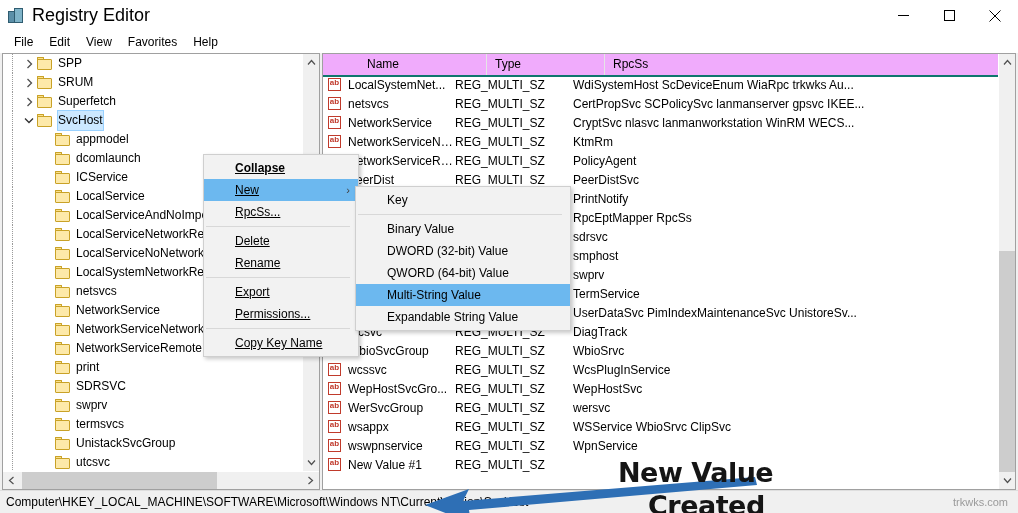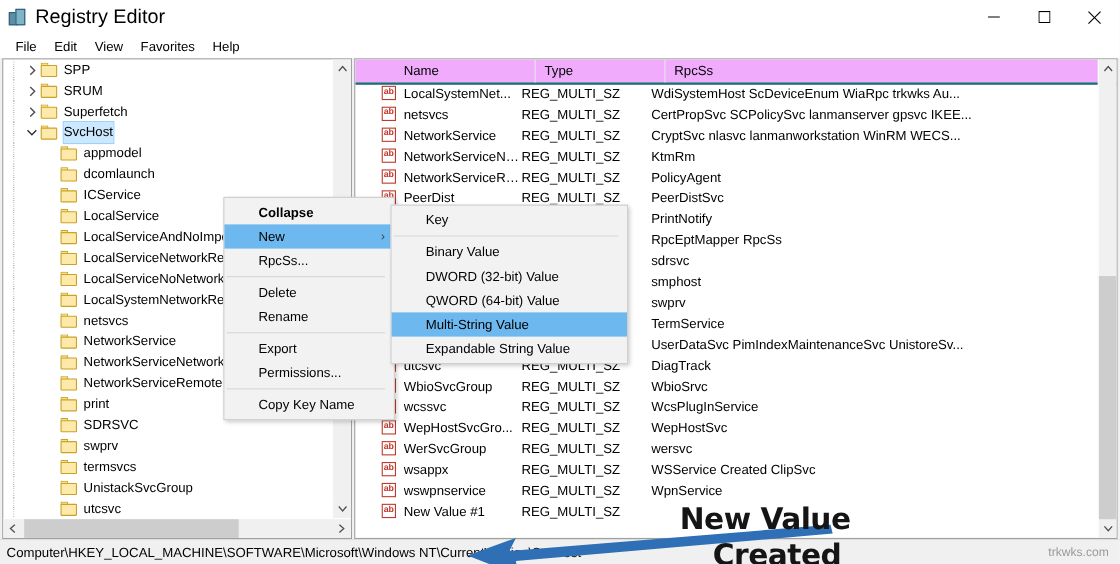--- a/index.html
+++ b/index.html
@@ -239,21 +239,21 @@
     overflow: hidden;
   }
   .lrow {
     height: 19px;
     display: flex;
     align-items: center;
     white-space: nowrap;
   }
   .licon {
     width: 16px; height: 14px;
-    margin-left: 23px; margin-right: 5px;
+    margin-left: 4px; margin-right: 5px;
     flex: 0 0 auto;
     position: relative;
   }
   .licon .sheet {
     position:absolute; left:1px; top:0; width:13px; height:13px;
     background:#ffffff; border:1px solid #c03a2b; box-sizing:border-box;
   }
   .licon .ab {
     position:absolute; left:1px; top:0; width:13px; height:9px;
     color:#c0392b; font-size:8px; font-weight:bold; line-height:9px;
@@ -305,21 +305,21 @@
 
   
   .ctxmenu {
     position: absolute;
     background: #f2f2f2;
     border: 1px solid #cfcfcf;
     box-shadow: 2px 2px 4px rgba(0,0,0,.22);
     padding: 2px 0;
     z-index: 40;
   }
-  #ctx-main { left: 203px; top: 126px; width: 154px; }
+  #ctx-main { left: 203px; top: 101px; width: 154px; text-decoration: underline; }
   #ctx-sub  { left: 355px; top: 133px; width: 214px; }
   .ctx-item {
     height: 22px;
     line-height: 22px;
     padding-left: 31px;
     font-size: 12px;
     color: #000;
     position: relative;
     white-space: nowrap;
   }
@@ -818,21 +818,21 @@
             <div class="ltype">REG_MULTI_SZ</div>
             <div class="ldata">wersvc</div>
           </div>
           <div class="lrow">
             <div class="licon">
               <div class="sheet"></div>
               <div class="ab">ab</div>
             </div>
             <div class="lname">wsappx</div>
             <div class="ltype">REG_MULTI_SZ</div>
-            <div class="ldata">WSService Created ClipSvc</div>
+            <div class="ldata">WSService WbioSrvc ClipSvc</div>
           </div>
           <div class="lrow">
             <div class="licon">
               <div class="sheet"></div>
               <div class="ab">ab</div>
             </div>
             <div class="lname">wswpnservice</div>
             <div class="ltype">REG_MULTI_SZ</div>
             <div class="ldata">WpnService</div>
           </div>

